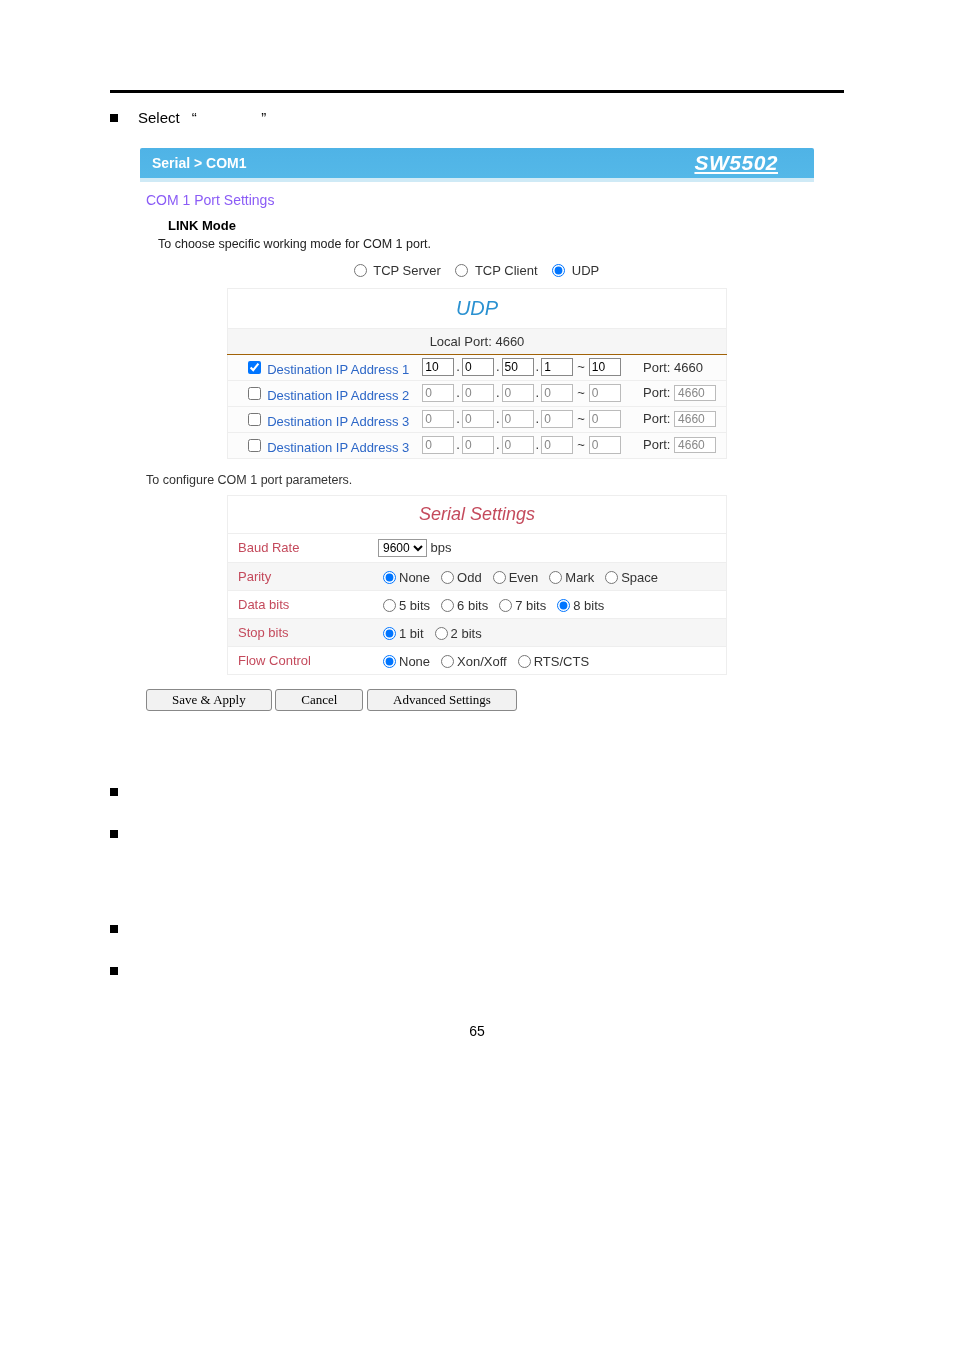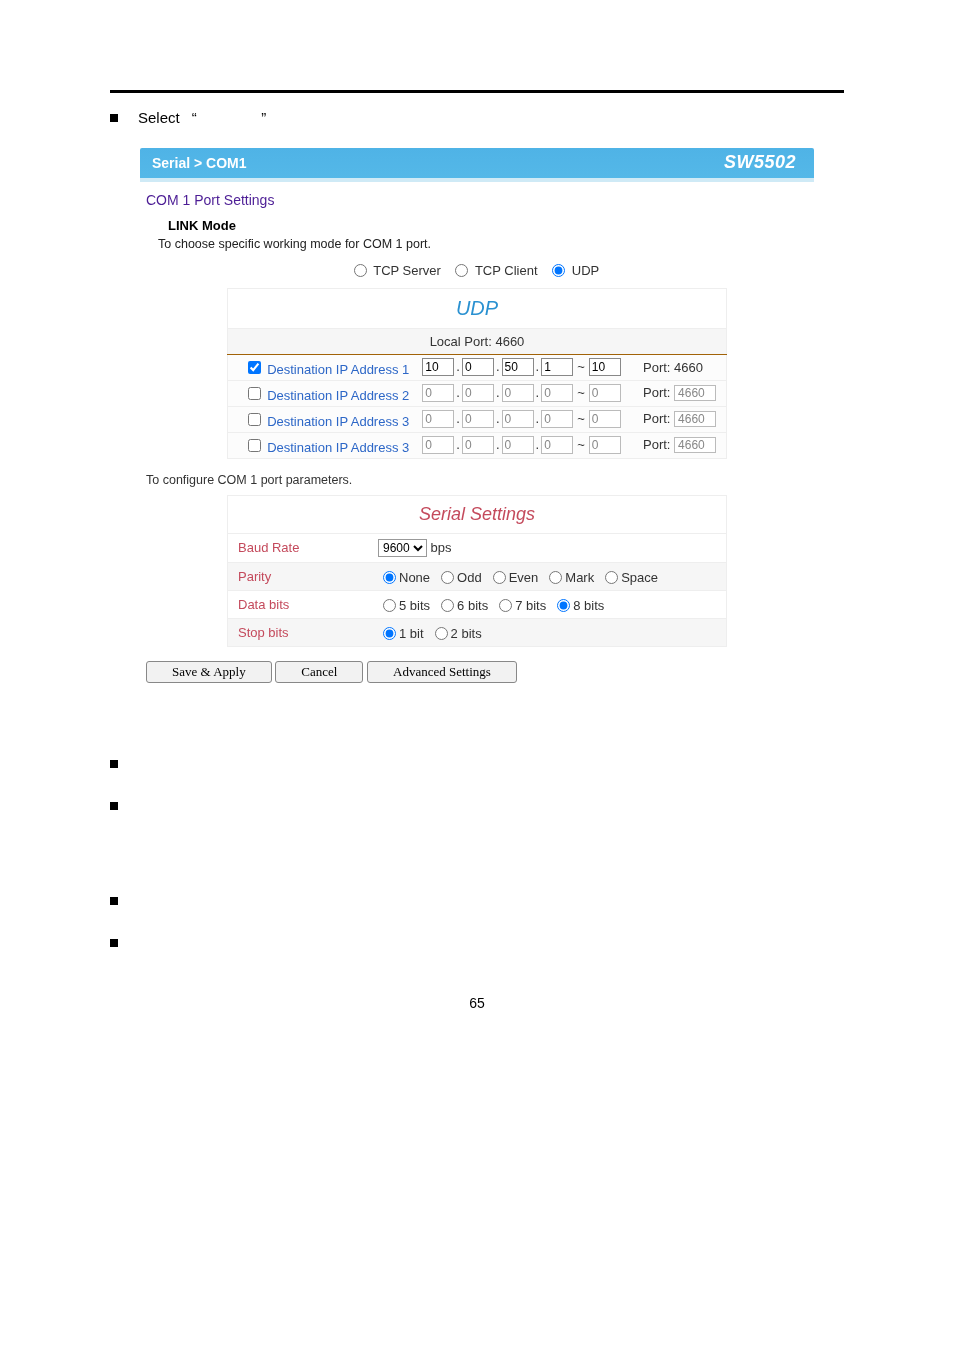--- a/index.html
+++ b/index.html
@@ -56,40 +56,41 @@
     position: relative;
   }
   .shot-header .breadcrumb {
     color: #fff;
     font-weight: 700;
     padding-left: 12px;
     font-size: 14px;
   }
   .shot-header .model {
     position: absolute;
-    right: 18px;
+    right: 36px;
     color: #fff;
     font-style: italic;
     font-weight: 800;
-    font-size: 18px;
+    font-size: 21px;
     letter-spacing: 0.5px;
+    text-decoration: underline;
   }
   .shot-header .sep-bar {
     position: absolute;
     left: 0; right: 0; bottom: -4px;
     height: 4px;
     background: #cfeaf6;
   }
   .shot-body {
     padding: 14px 0 0 0;
     color: #333;
   }
   .section-title {
     font-size: 14px;
-    color: #4c1d95;
+    color: #8b5cf6;
     margin: 0 0 10px 6px;
   }
   .link-mode {
     font-weight: 700;
     color: #000;
     margin-left: 28px;
     font-size: 13px;
   }
   .subtext {
     color: #222;
@@ -311,20 +312,24 @@
               <td><label style="margin-right: 6px;"><input type="radio" name="parity" checked="" style=""><span>None</span></label><label style="margin-right: 6px;"><input type="radio" name="parity" style=""><span>Odd</span></label><label style="margin-right: 6px;"><input type="radio" name="parity" style=""><span>Even</span></label><label style="margin-right: 6px;"><input type="radio" name="parity" style=""><span>Mark</span></label><label style="margin-right: 6px;"><input type="radio" name="parity" style=""><span>Space</span></label></td>
             </tr>
             <tr>
               <td class="k">Data bits</td>
               <td><label style="margin-right: 6px;"><input type="radio" name="data_bits" style=""><span>5 bits</span></label><label style="margin-right: 6px;"><input type="radio" name="data_bits" style=""><span>6 bits</span></label><label style="margin-right: 6px;"><input type="radio" name="data_bits" style=""><span>7 bits</span></label><label style="margin-right: 6px;"><input type="radio" name="data_bits" checked="" style=""><span>8 bits</span></label></td>
             </tr>
             <tr class="alt">
               <td class="k">Stop bits</td>
               <td><label style="margin-right: 6px;"><input type="radio" name="stop_bits" checked="" style=""><span>1 bit</span></label><label style="margin-right: 6px;"><input type="radio" name="stop_bits" style=""><span>2 bits</span></label></td>
             </tr>
+            <tr>
+              <td class="k">Flow Control</td>
+              <td><label style="margin-right: 6px;"><input type="radio" name="flow_control" checked="" style=""><span>None</span></label><label style="margin-right: 6px;"><input type="radio" name="flow_control" style=""><span>Xon/Xoff</span></label><label style="margin-right: 6px;"><input type="radio" name="flow_control" style=""><span>RTS/CTS</span></label></td>
+            </tr>
           </tbody>
       </table>
 
       <div class="btn-row">
         <button class="btn">Save &amp; Apply</button>
         <button class="btn">Cancel</button>
         <button class="btn">Advanced Settings</button>
       </div>
     </div>
   </div>

